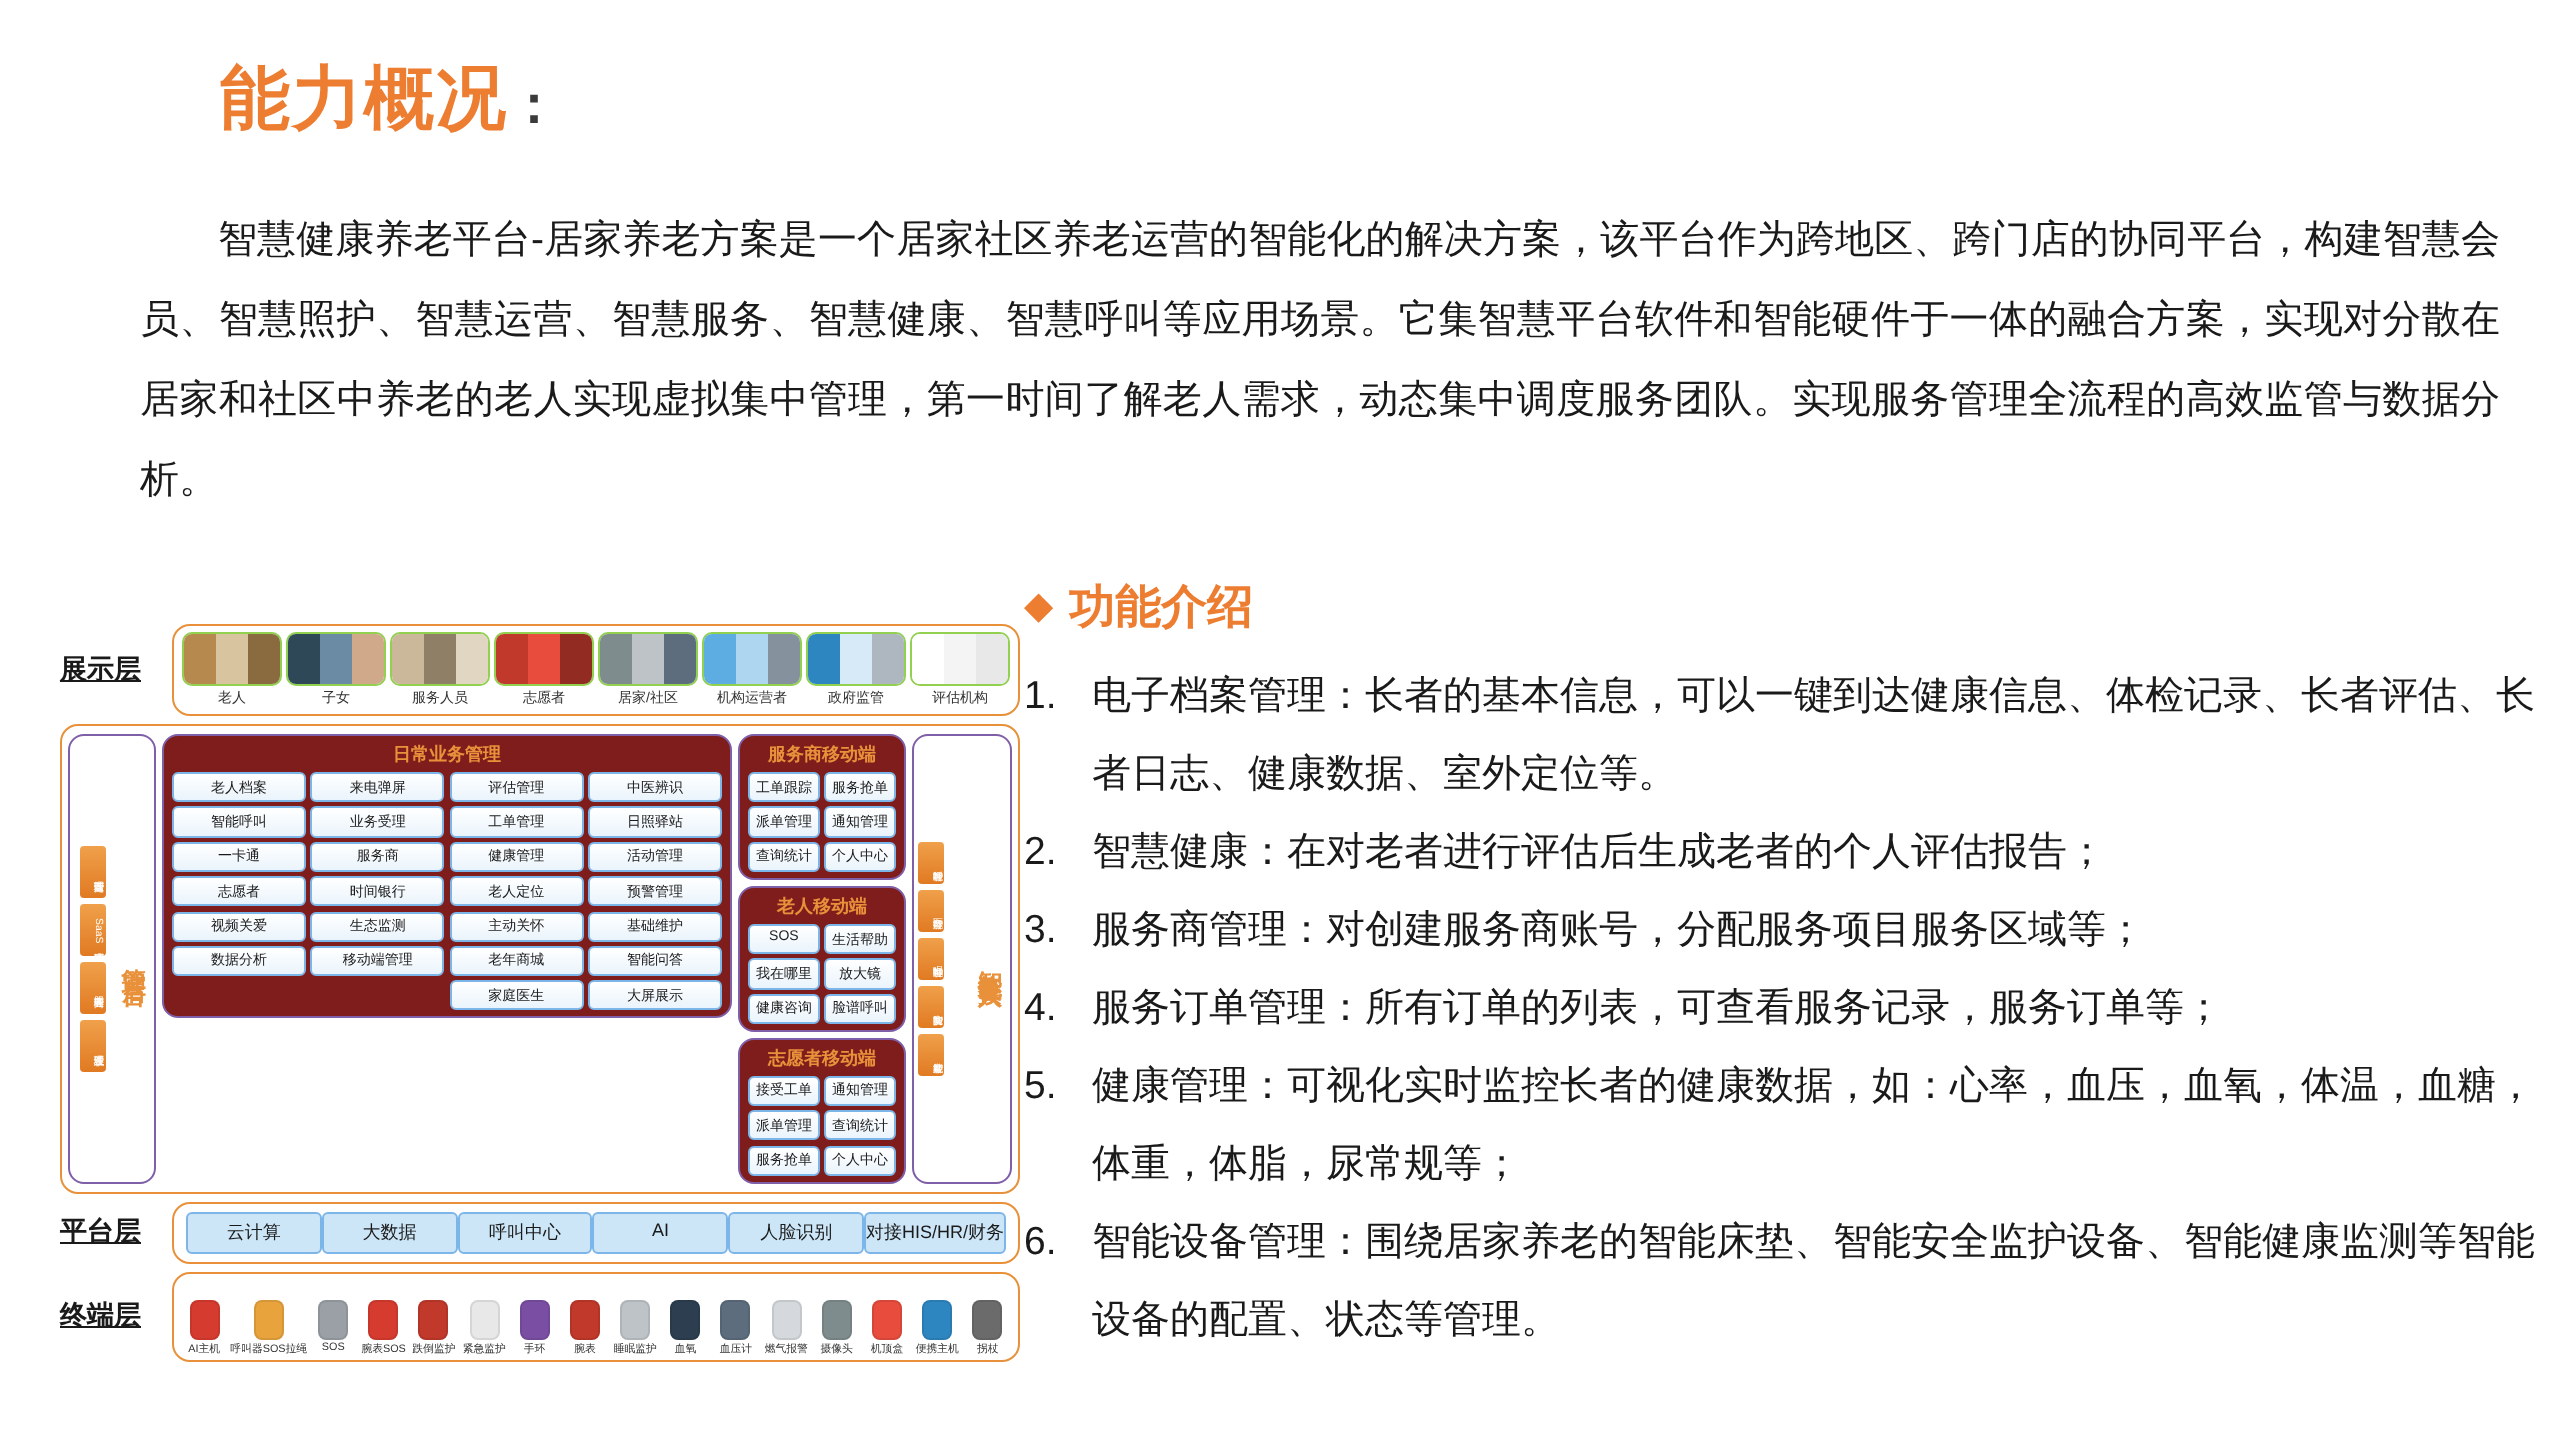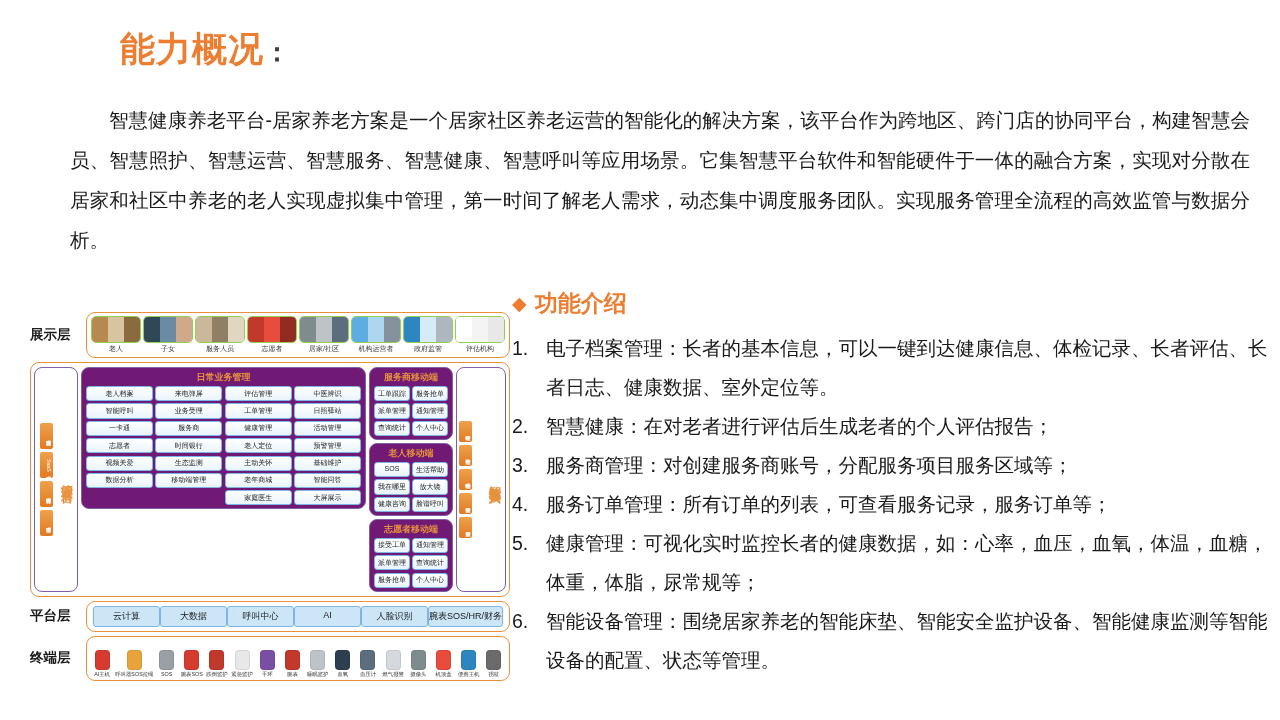--- a/index.html
+++ b/index.html
@@ -6,21 +6,21 @@
   body {
     width: 1280px; height: 720px;
     background: #ffffff;
     font-family: "Liberation Sans", "DejaVu Sans", sans-serif;
     overflow: hidden;
     position: relative;
   }
 
   
   #page-title {
-    position: absolute; left: 120px; top: 26px;
+    position: absolute; left: 110px; top: 26px;
     font-size: 35px; font-weight: bold; color: #ED7D31;
     letter-spacing: 1px;
   }
   #page-title .colon { color: #3b3b3b; font-size: 26px; }
 
   
   #intro {
     position: absolute; left: 70px; top: 100px; width: 1180px;
     font-size: 19.5px; line-height: 40px; color: #1a1a1a;
     text-align: justify; text-indent: 2em;
@@ -41,20 +41,21 @@
   .func-item .body { flex: 1; }
 
   
   #arch { position: absolute; left: 30px; top: 312px; width: 480px; }
   .arch-row { display: flex; align-items: stretch; margin-bottom: 4px; }
   .arch-label {
     width: 56px; flex: 0 0 56px;
     display: flex; align-items: center; justify-content: flex-start;
     font-size: 13.5px; color: #1a1a1a; font-weight: 600;
     padding-right: 4px;
+    text-decoration: underline;
   }
   .arch-box {
     flex: 1; border: 1.6px solid #E8913A; border-radius: 9px;
     background: #ffffff; padding: 3px;
   }
 
   
   #pres-box { display: flex; gap: 2px; padding: 3px 4px; }
   .persona { flex: 1; display: flex; flex-direction: column; align-items: center; }
   .persona .pic {
@@ -79,21 +80,21 @@
     color: #fff; font-size: 5.2px; line-height: 6px;
     border-radius: 2px; padding: 3px 1px; text-align: center;
     writing-mode: vertical-rl; height: 26px; margin: 0 auto; width: 13px;
   }
   .app-admin .vtitle {
     writing-mode: vertical-rl; font-size: 12px; font-weight: bold;
     color: #E8913A; letter-spacing: 2px; text-align: center;
   }
 
   .app-mid { flex: 1; display: flex; flex-direction: column; gap: 3px; }
-  .panel { border: 1.3px solid #7F5FA8; border-radius: 8px; padding: 3px 4px; background: #701a75; }
+  .panel { border: 1.3px solid #7F5FA8; border-radius: 8px; padding: 3px 4px; background: #7f1d1d; }
   .panel-title {
     text-align: center; color: #E8913A; font-size: 9px;
     font-weight: bold; margin-bottom: 2px;
   }
   .cell-grid { display: grid; gap: 2.2px; }
   .cell {
     border: 1px solid #7CB5E8; border-radius: 3px;
     background: linear-gradient(180deg,#ffffff,#EAF4FC);
     font-size: 7px; color: #1a1a1a; text-align: center;
     padding: 1.6px 0; white-space: nowrap; overflow: hidden;
@@ -350,21 +351,21 @@
   </div>
 
   <div class="arch-row">
     <div class="arch-label">平台层</div>
     <div class="arch-box flat-row" id="platform-row">
         <div class="flat-cell plat">云计算</div>
         <div class="flat-cell plat">大数据</div>
         <div class="flat-cell plat">呼叫中心</div>
         <div class="flat-cell plat">AI</div>
         <div class="flat-cell plat">人脸识别</div>
-        <div class="flat-cell plat">腕表SOS/HR/财务</div>
+        <div class="flat-cell plat">对接HIS/HR/财务</div>
       </div>
   </div>
 
 
   <div class="arch-row">
     <div class="arch-label">终端层</div>
     <div class="arch-box" id="term-box">
         <div class="term">
           <div class="dev">
             <span class="shape" style="background: rgb(214, 59, 47); width: 15px; height: 20px; border-radius: 4px; box-shadow: rgba(0, 0, 0, 0.08) 0px 0px 0px 1px inset;"></span>

